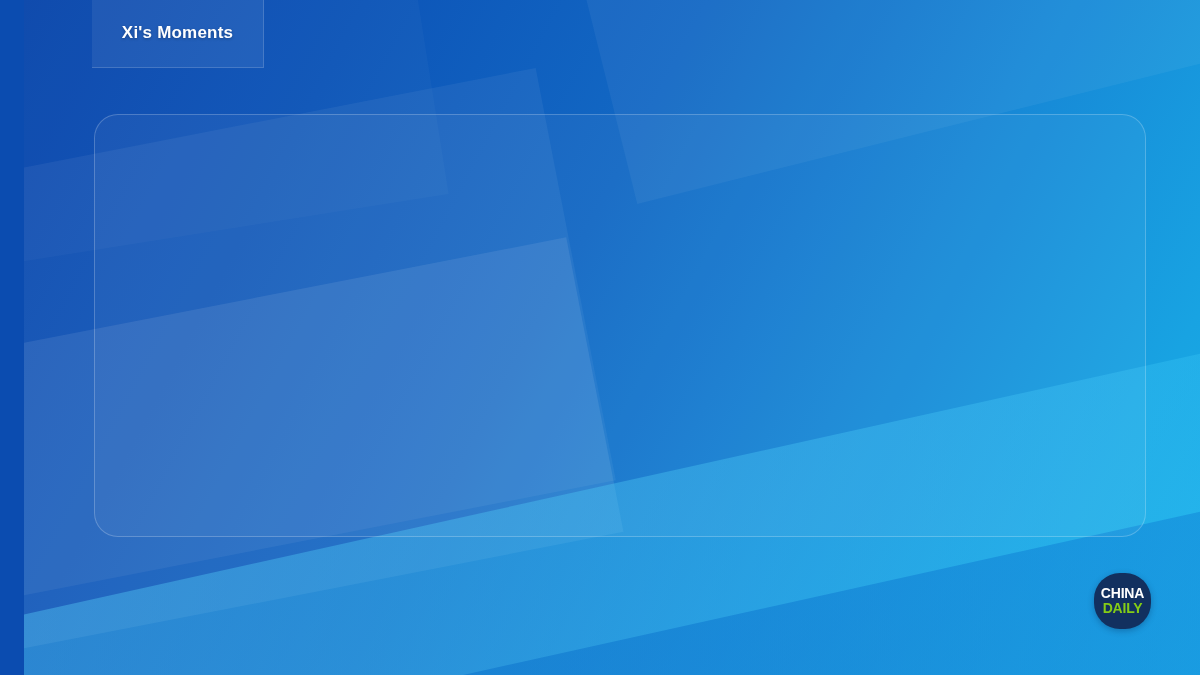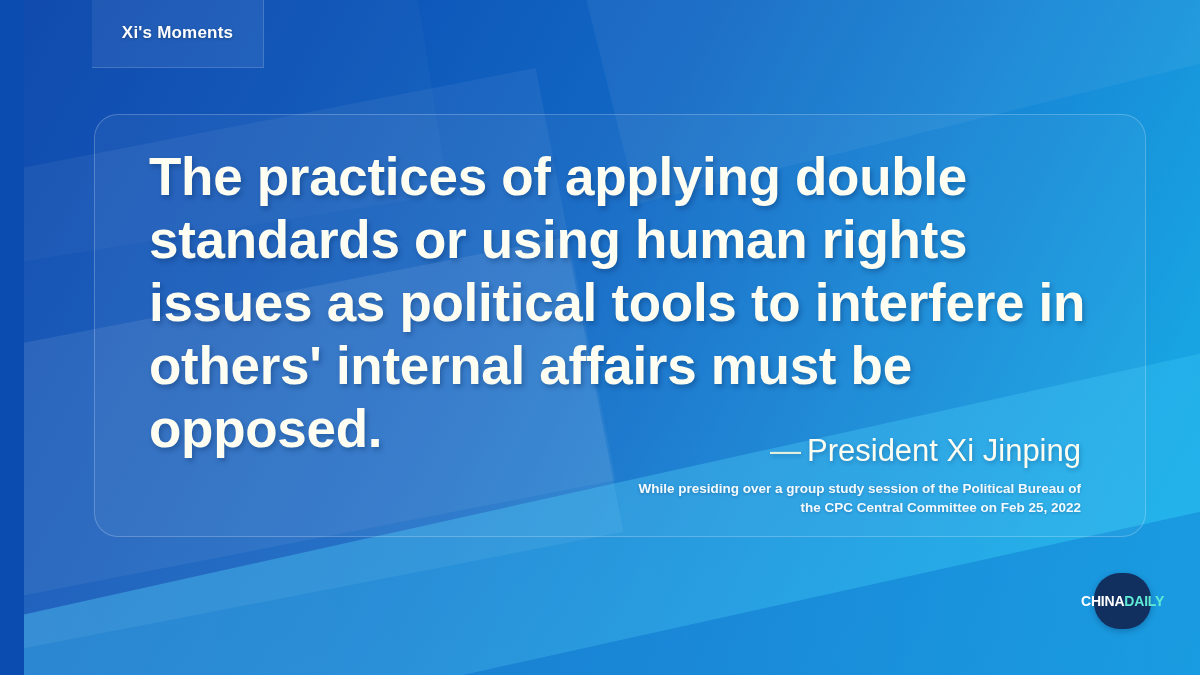--- a/index.html
+++ b/index.html
@@ -175,35 +175,36 @@
   
   .logo {
     position: absolute;
     left: 1070px;
     top: 573px;
     width: 57px;
     height: 56px;
     border-radius: 26px;
     background: #12305f;
     display: flex;
+    flex-direction: column;
     align-items: center;
     justify-content: center;
     box-shadow: 0 2px 6px rgba(0, 30, 70, 0.3);
   }
 
   .logo-top {
     color: #ffffff;
     font-size: 14px;
     font-weight: bold;
     letter-spacing: -0.2px;
     line-height: 15px;
   }
 
   .logo-bottom {
-    color: #5eead4;
+    color: #84cc16;
     font-size: 14px;
     font-weight: bold;
     letter-spacing: -0.2px;
     line-height: 15px;
   }
 </style>
 </head>
 <body>
 
 <div id="stage">
@@ -214,31 +215,21 @@
   <div class="band band-b"></div>
   <div class="band band-c"></div>
   <div class="band band-d"></div>
 
   <div class="badge">
     <span class="badge-label">Xi's Moments</span>
   </div>
 
   <div class="card">
 
-    <div class="quote">The practices of applying double standards or using human rights issues as political tools to interfere in others' internal affairs must be opposed.</div>
-
-    <div class="attribution">
-      <div class="author-line">
-        <span class="dash">—</span><span>President Xi Jinping</span>
-      </div>
-      <div class="source">
-        <div>While presiding over a group study session of the Political Bureau of</div>
-        <div>the CPC Central Committee on Feb 25, 2022</div>
-      </div>
-    </div>
+
 
   </div>
 
   <div class="logo">
     <span class="logo-top">CHINA</span>
     <span class="logo-bottom">DAILY</span>
   </div>
 
 </div>
 

